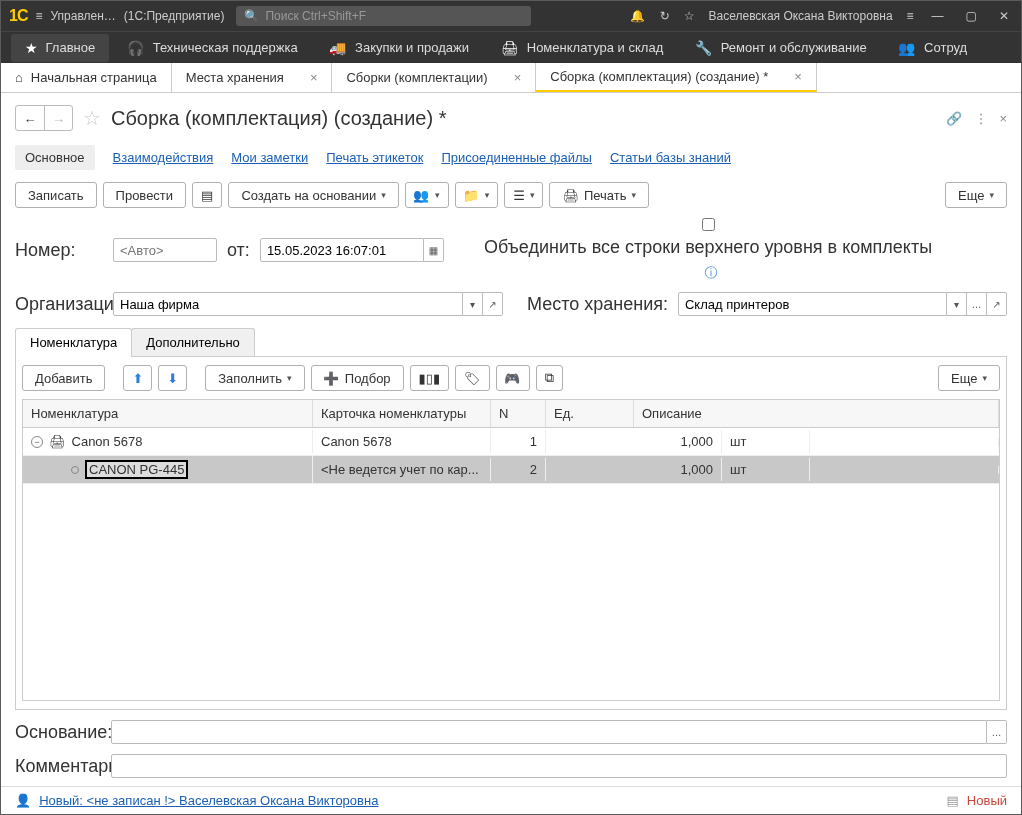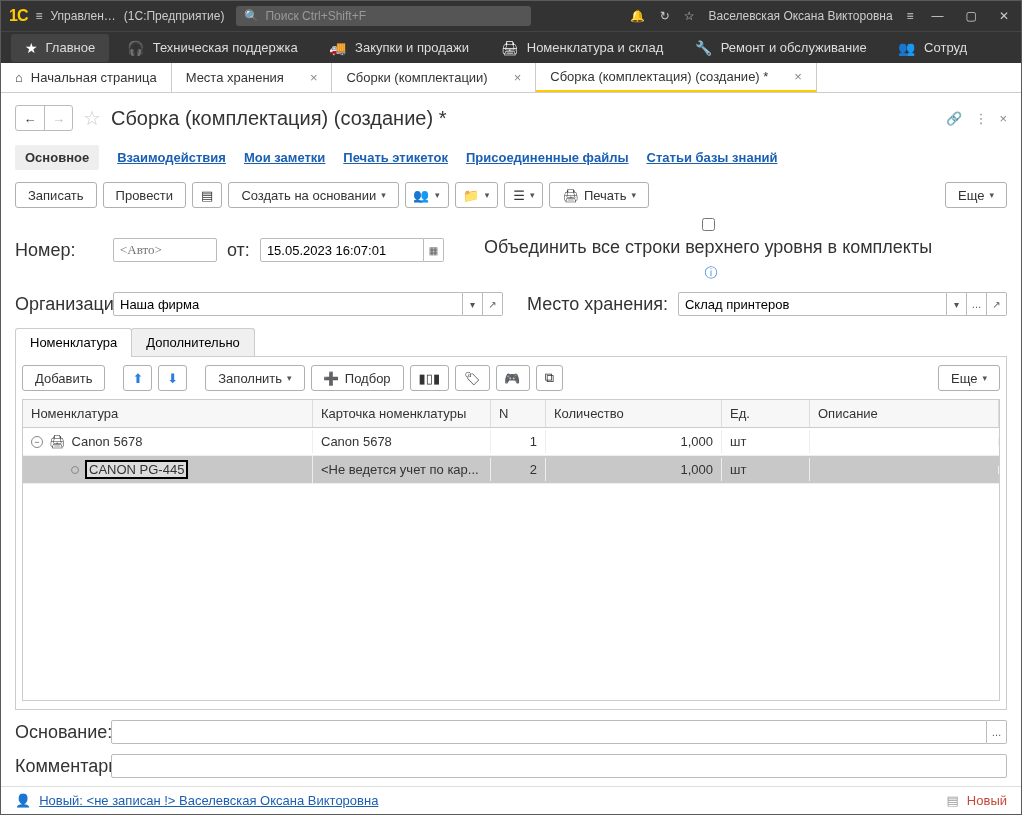--- a/index.html
+++ b/index.html
@@ -35,38 +35,38 @@
 .nav-arrows { display: flex; border: 1px solid #bbb; border-radius: 3px; }
 .nav-btn { width: 28px; height: 24px; display: flex; align-items: center; justify-content: center; cursor: pointer; color: #333; }
 .nav-btn + .nav-btn { border-left: 1px solid #bbb; }
 .nav-btn.disabled { color: #bbb; }
 .star-outline { color: #ccc; font-size: 20px; cursor: pointer; }
 .doc-title { font-size: 20px; color: #333; flex: 1; }
 .doc-title-actions { display: flex; align-items: center; gap: 12px; color: #888; }
 .doc-title-actions span { cursor: pointer; }
 
 
-.cmd-links { display: flex; gap: 18px; margin-top: 14px; align-items: center; flex-wrap: wrap; font-weight: bold; }
+.cmd-links { display: flex; gap: 18px; margin-top: 14px; align-items: center; flex-wrap: wrap; }
 .cmd-pill { background: #eee; padding: 5px 10px; border-radius: 2px; font-size: 13px; color: #333; }
 .cmd-link { color: #1a5fb4; text-decoration: underline; cursor: pointer; font-size: 13px; }
 
 
 .toolbar { display: flex; align-items: center; gap: 6px; margin-top: 12px; flex-wrap: wrap; }
 .btn { border: 1px solid #b0b0b0; border-radius: 3px; padding: 5px 12px; background: #fff; cursor: pointer; font-size: 13px; color: #333; display: flex; align-items: center; gap: 5px; height: 26px; }
 .btn.primary { background: #333; color: #fff; border-color: #333; font-weight: bold; }
 .btn.icon-only { padding: 5px 8px; }
 .btn .caret { font-size: 9px; color: #555; }
 .tb-right { margin-left: auto; }
 .tb-sep { width: 6px; }
 
 
 .form-row { display: flex; align-items: center; gap: 10px; margin-top: 10px; }
 .label { color: #333; font-size: 18px; }
 .field { border: 1px solid #bbb; padding: 3px 6px; height: 24px; font-size: 13px; border-radius: 2px; background: #fff; }
-.field.placeholder { color: #737373; font-family: Liberation Serif, serif; }
+.field.placeholder { color: #737373; }
 .combo { display: flex; }
 .combo .field { border-top-right-radius: 0; border-bottom-right-radius: 0; }
 .combo .combo-btn { border: 1px solid #bbb; border-left: none; width: 20px; display: flex; align-items: center; justify-content: center; cursor: pointer; font-size: 10px; color: #555; background: #fff; }
 .combo .combo-btn:last-child { border-top-right-radius: 2px; border-bottom-right-radius: 2px; }
 .chk-row { display: flex; align-items: center; gap: 6px; margin-left: 30px; flex-direction: column; }
 .info-icon { color: #4a90d9; cursor: pointer; margin-left: 6px; }
 
 
 .subtabs { display: flex; margin-top: 12px; border-bottom: 1px solid #ccc; }
 .subtab { padding: 6px 14px; border: 1px solid #ccc; border-bottom: none; border-radius: 3px 3px 0 0; margin-right: -1px; cursor: pointer; position: relative; height: 28px; display: flex; align-items: center; }
@@ -324,21 +324,20 @@
             <span>Еще</span>
             <span class="caret">▾</span>
           </div>
       </div>
 
       <div class="grid">
         <div class="grid-head">
           <div class="gh c1">Номенклатура</div>
           <div class="gh c2">Карточка номенклатуры</div>
           <div class="gh c3">N</div>
-          <div class="gh c4">Количество</div>
           <div class="gh c5">Ед.</div>
           <div class="gh c6">Описание</div>
         </div>
         <div class="grid-body">
           <div class="grid-row">
             <div class="gc c1">
               <span class="tree-collapse">−</span>
               <span>🖨</span>
               <span>Canon 5678</span>
             </div>

